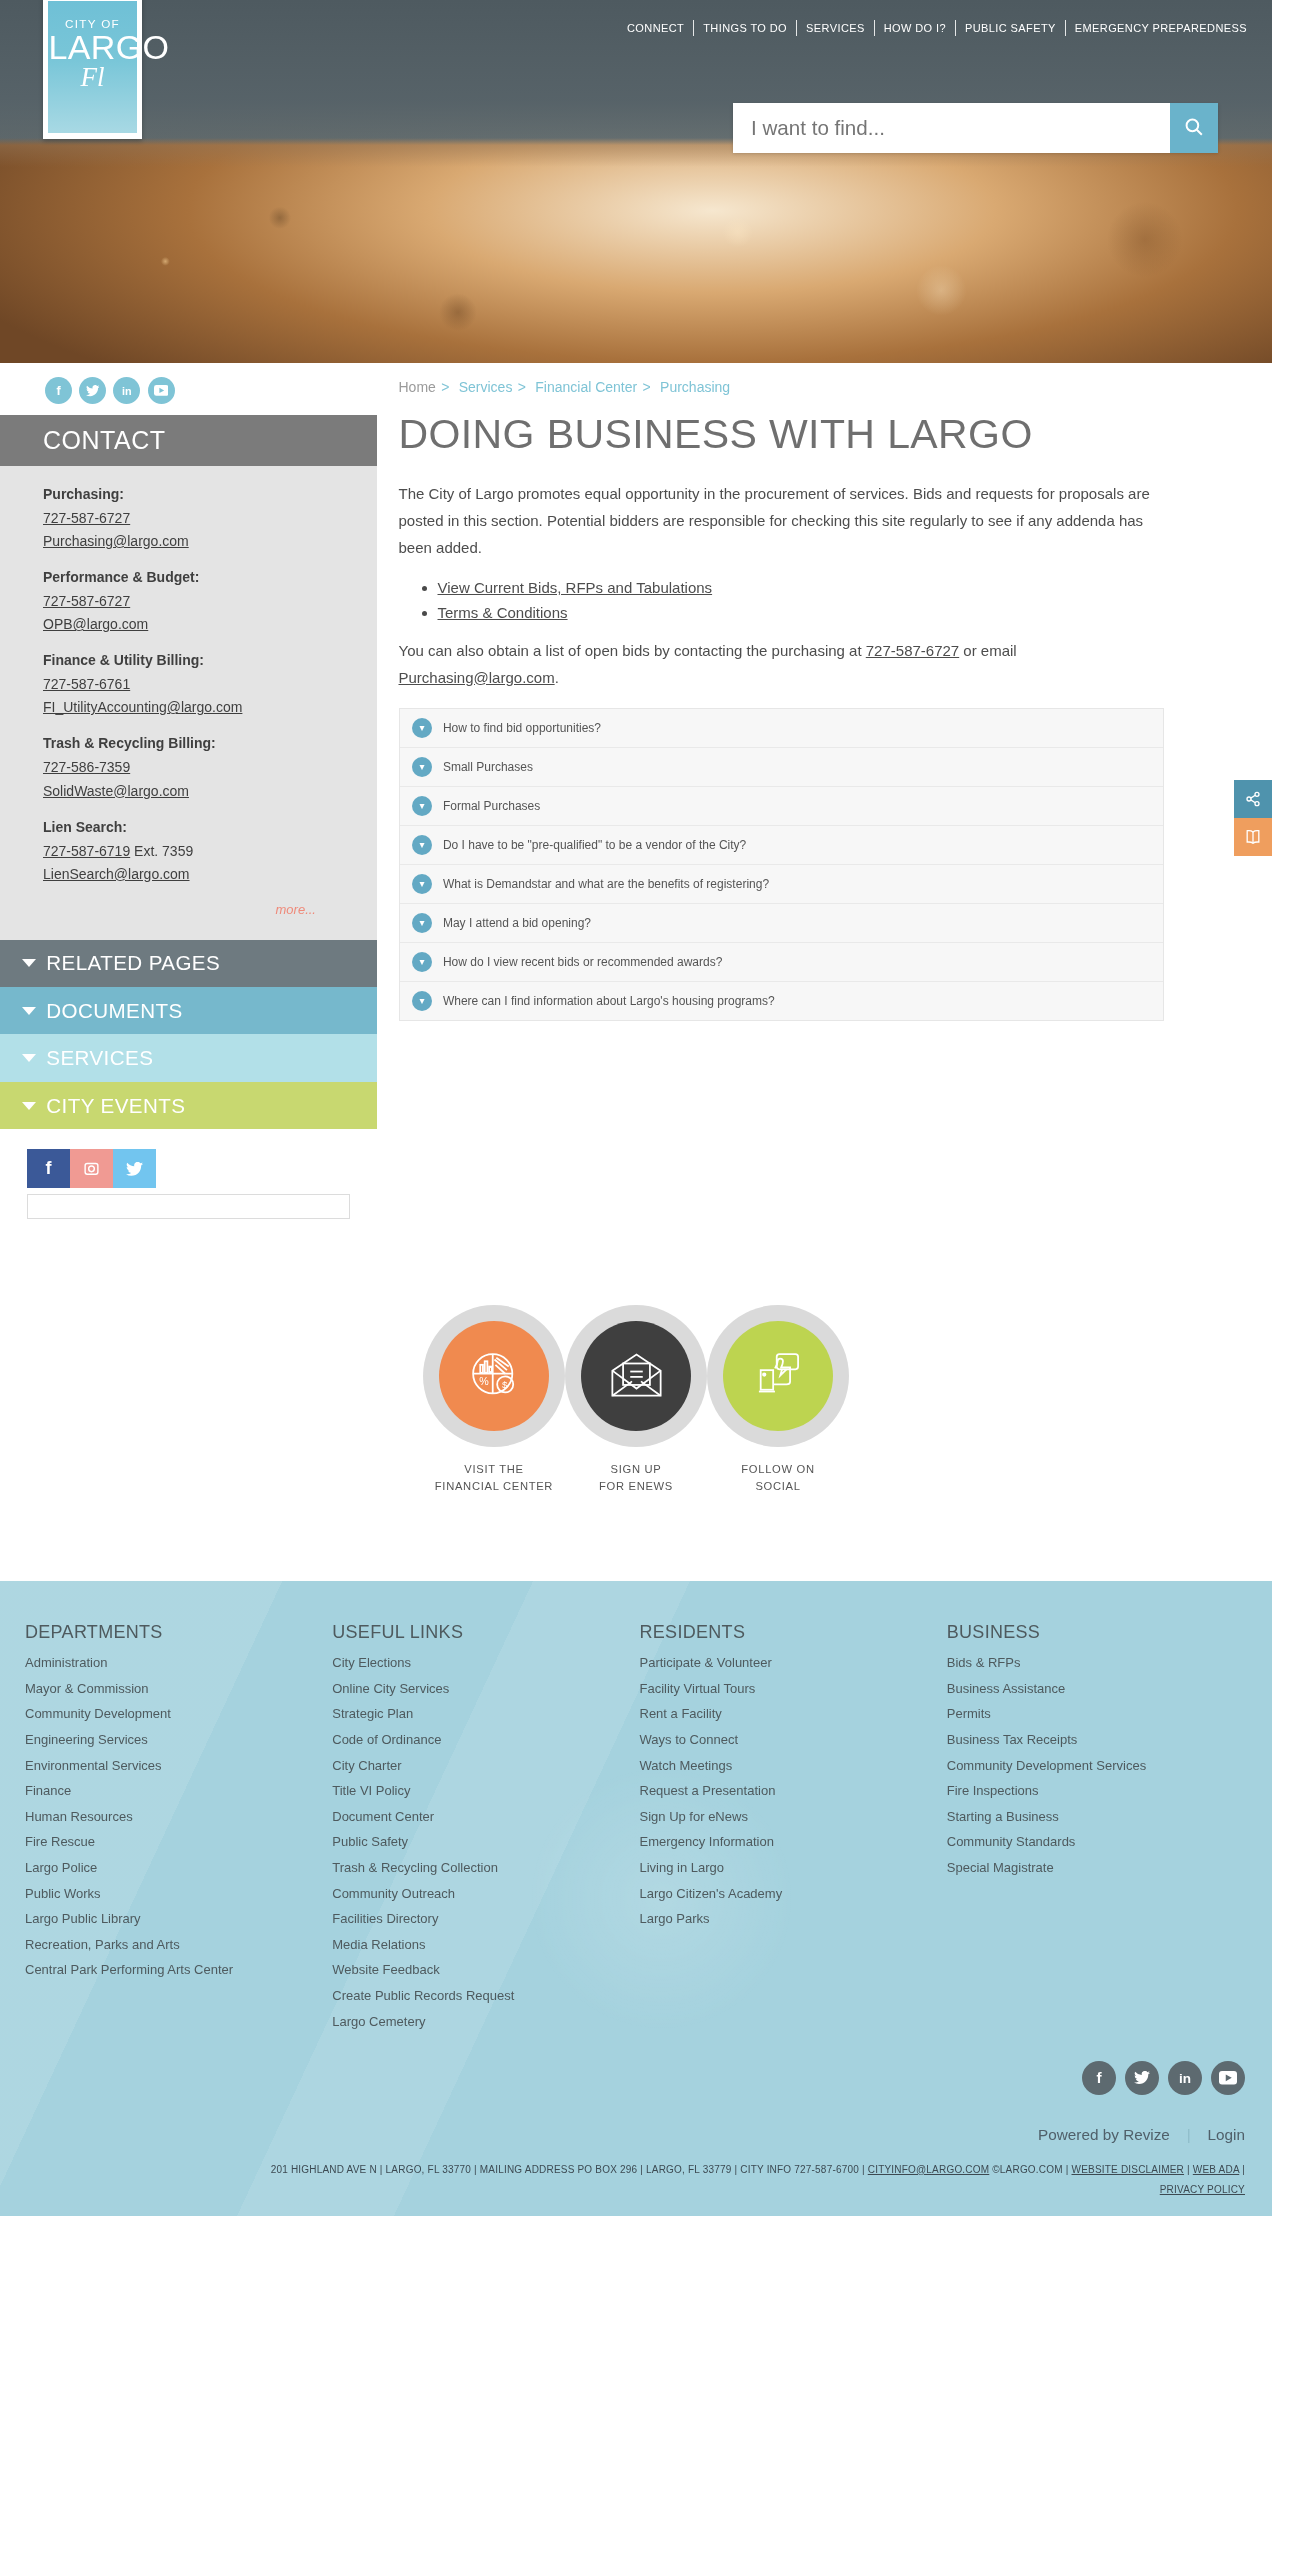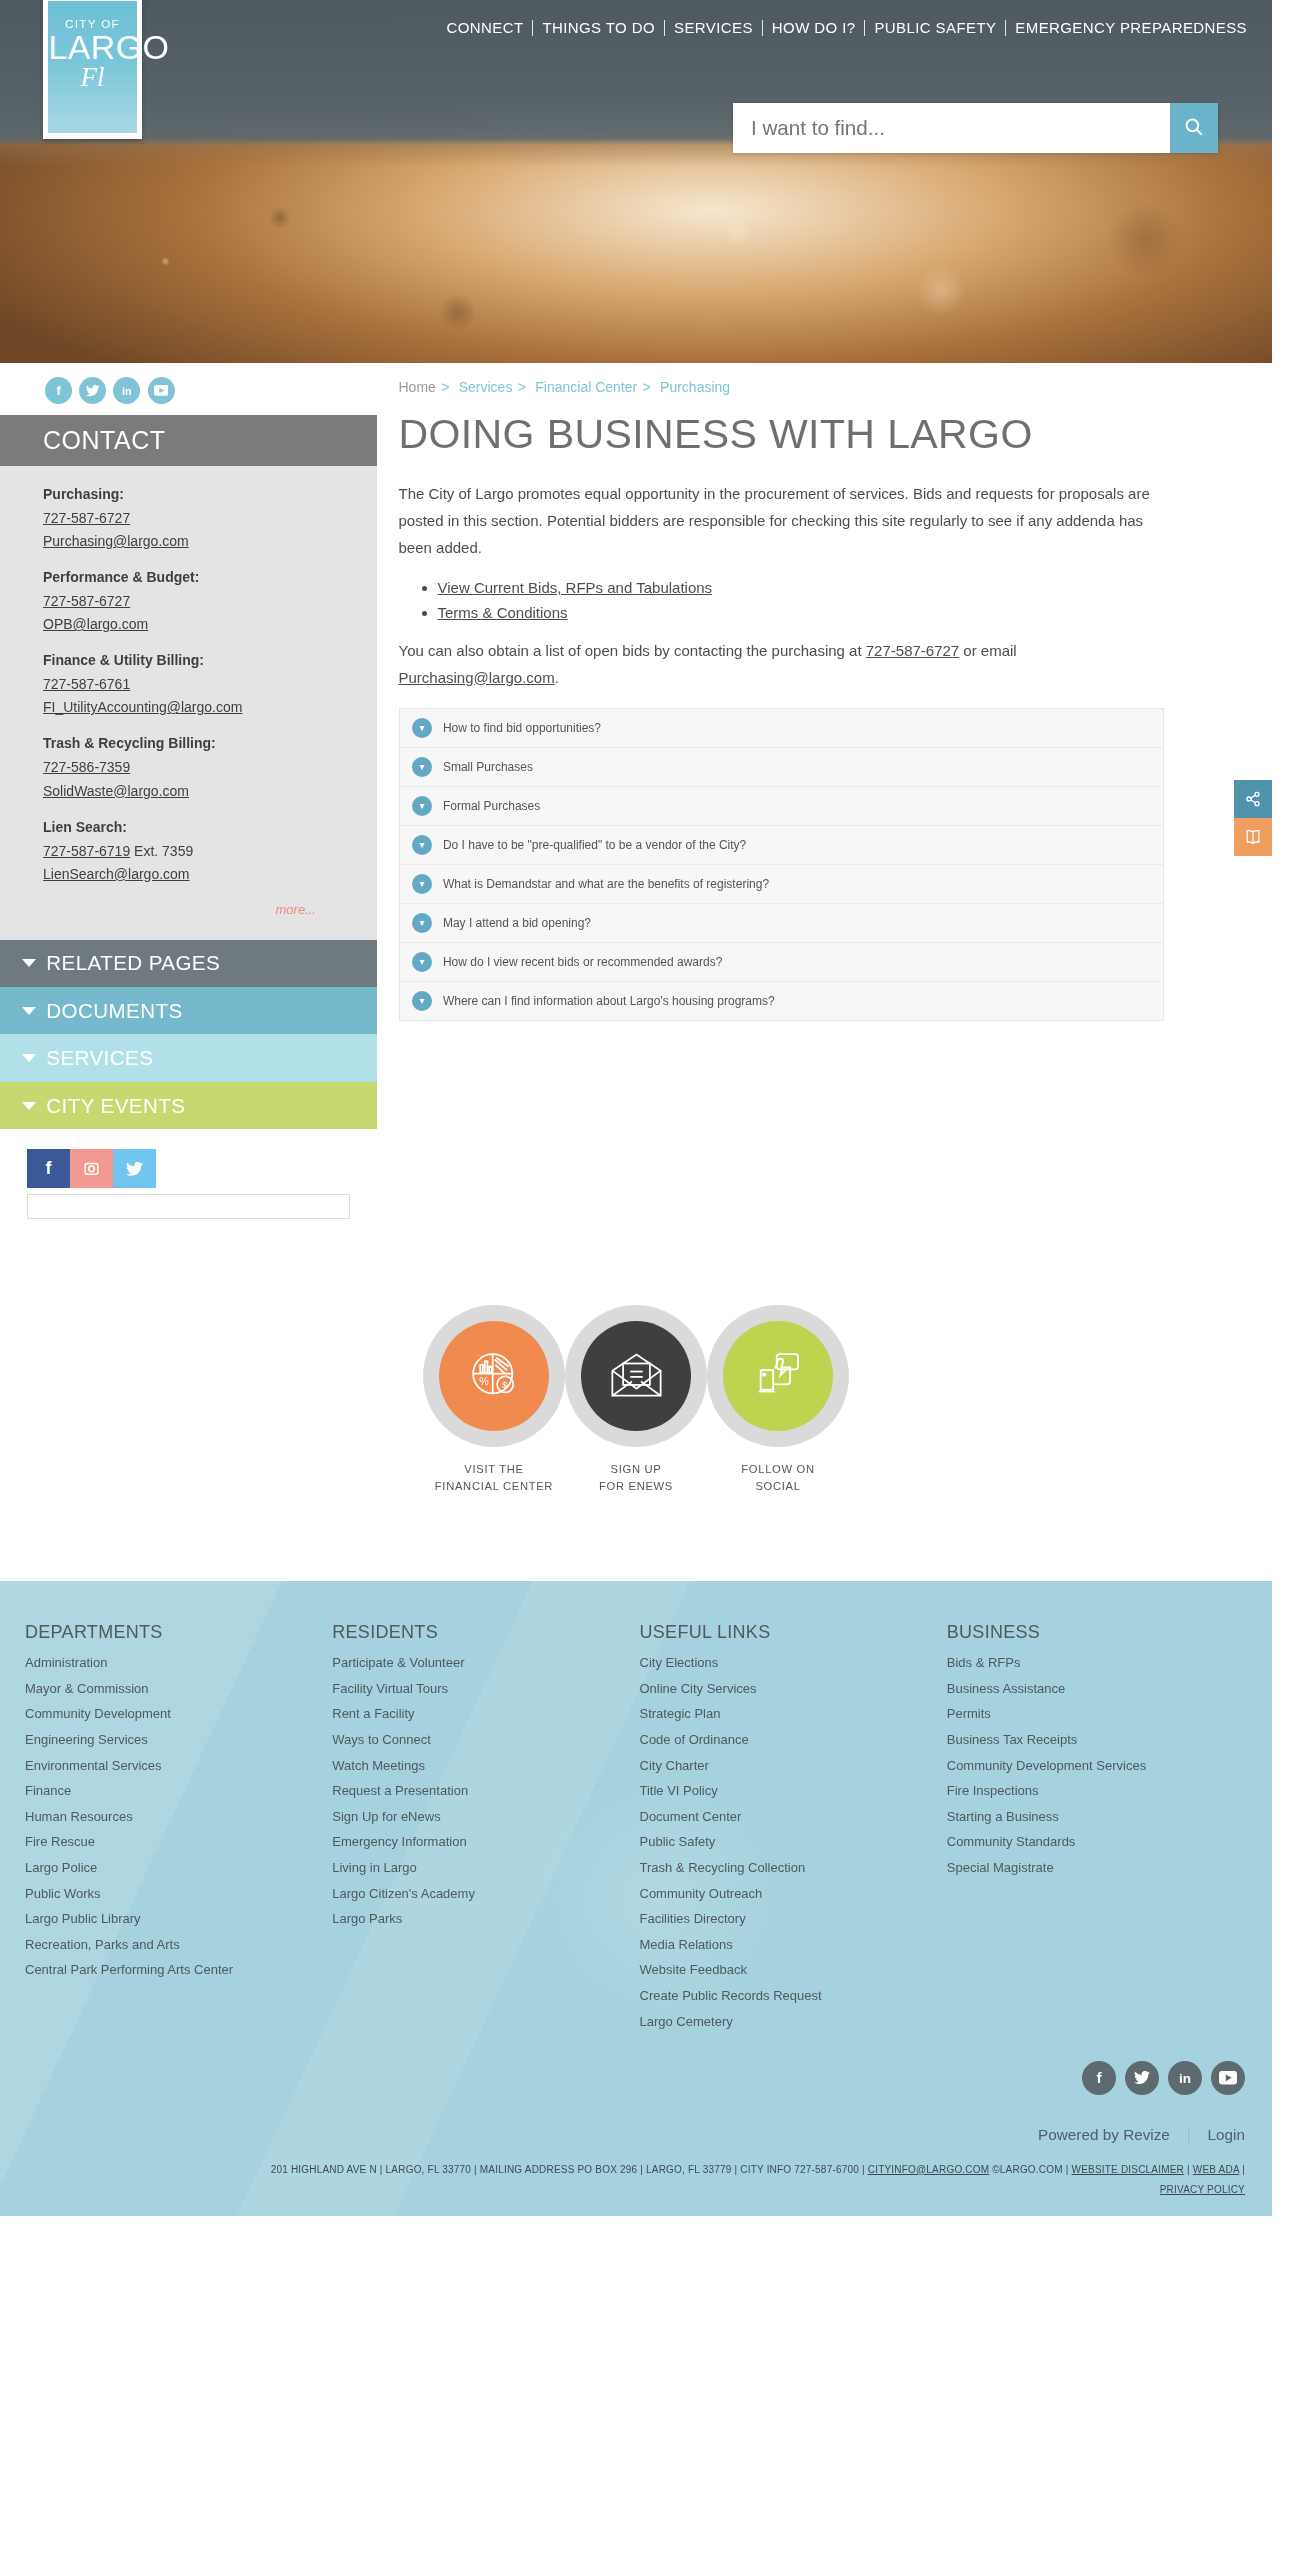--- a/index.html
+++ b/index.html
@@ -52,21 +52,21 @@
   .logo-city { font-size: 11.7px; letter-spacing: 1.3px; display:block; }
   .logo-largo { font-size: 34px; font-weight: 300; letter-spacing: 0.4px; line-height: 34px; display:block; }
   .logo-fl { font-family: "Liberation Serif", serif; font-style: italic; font-size: 27px; display:block; line-height: 27px; }
 
   .topnav {
     position: absolute; right: 25px; top: 20px;
     display: flex; align-items: center; z-index: 6;
   }
   .topnav a {
     color: #ffffff; text-decoration: none;
-    font-size: 15px; letter-spacing: 0.4px;
+    font-size: 11px; letter-spacing: 0.4px;
     padding: 0 9px;
     border-right: 0.9px solid rgba(255,255,255,.85);
     line-height: 16px;
     white-space: nowrap;
   }
   .topnav a:last-child { border-right: none; padding-right: 0; }
 
   .searchbox {
     position: absolute; right: 54px; top: 103px;
     width: 485px; height: 50px;
@@ -500,54 +500,54 @@
         <a href="#">Human Resources</a>
         <a href="#">Fire Rescue</a>
         <a href="#">Largo Police</a>
         <a href="#">Public Works</a>
         <a href="#">Largo Public Library</a>
         <a href="#">Recreation, Parks and Arts</a>
         <a href="#">Central Park Performing Arts Center</a>
       </div>
 
       <div class="fcol">
-        <h3>RESIDENTS</h3>
-        <a href="#">Participate &amp; Volunteer</a>
-        <a href="#">Facility Virtual Tours</a>
-        <a href="#">Rent a Facility</a>
-        <a href="#">Ways to Connect</a>
-        <a href="#">Watch Meetings</a>
-        <a href="#">Request a Presentation</a>
-        <a href="#">Sign Up for eNews</a>
-        <a href="#">Emergency Information</a>
-        <a href="#">Living in Largo</a>
-        <a href="#">Largo Citizen's Academy</a>
-        <a href="#">Largo Parks</a>
-      </div>
-
-      <div class="fcol">
         <h3>USEFUL LINKS</h3>
         <a href="#">City Elections</a>
         <a href="#">Online City Services</a>
         <a href="#">Strategic Plan</a>
         <a href="#">Code of Ordinance</a>
         <a href="#">City Charter</a>
         <a href="#">Title VI Policy</a>
         <a href="#">Document Center</a>
         <a href="#">Public Safety</a>
         <a href="#">Trash &amp; Recycling Collection</a>
         <a href="#">Community Outreach</a>
         <a href="#">Facilities Directory</a>
         <a href="#">Media Relations</a>
         <a href="#">Website Feedback</a>
         <a href="#">Create Public Records Request</a>
         <a href="#">Largo Cemetery</a>
       </div>
 
       <div class="fcol">
+        <h3>RESIDENTS</h3>
+        <a href="#">Participate &amp; Volunteer</a>
+        <a href="#">Facility Virtual Tours</a>
+        <a href="#">Rent a Facility</a>
+        <a href="#">Ways to Connect</a>
+        <a href="#">Watch Meetings</a>
+        <a href="#">Request a Presentation</a>
+        <a href="#">Sign Up for eNews</a>
+        <a href="#">Emergency Information</a>
+        <a href="#">Living in Largo</a>
+        <a href="#">Largo Citizen's Academy</a>
+        <a href="#">Largo Parks</a>
+      </div>
+
+      <div class="fcol">
         <h3>BUSINESS</h3>
         <a href="#">Bids &amp; RFPs</a>
         <a href="#">Business Assistance</a>
         <a href="#">Permits</a>
         <a href="#">Business Tax Receipts</a>
         <a href="#">Community Development Services</a>
         <a href="#">Fire Inspections</a>
         <a href="#">Starting a Business</a>
         <a href="#">Community Standards</a>
         <a href="#">Special Magistrate</a>

